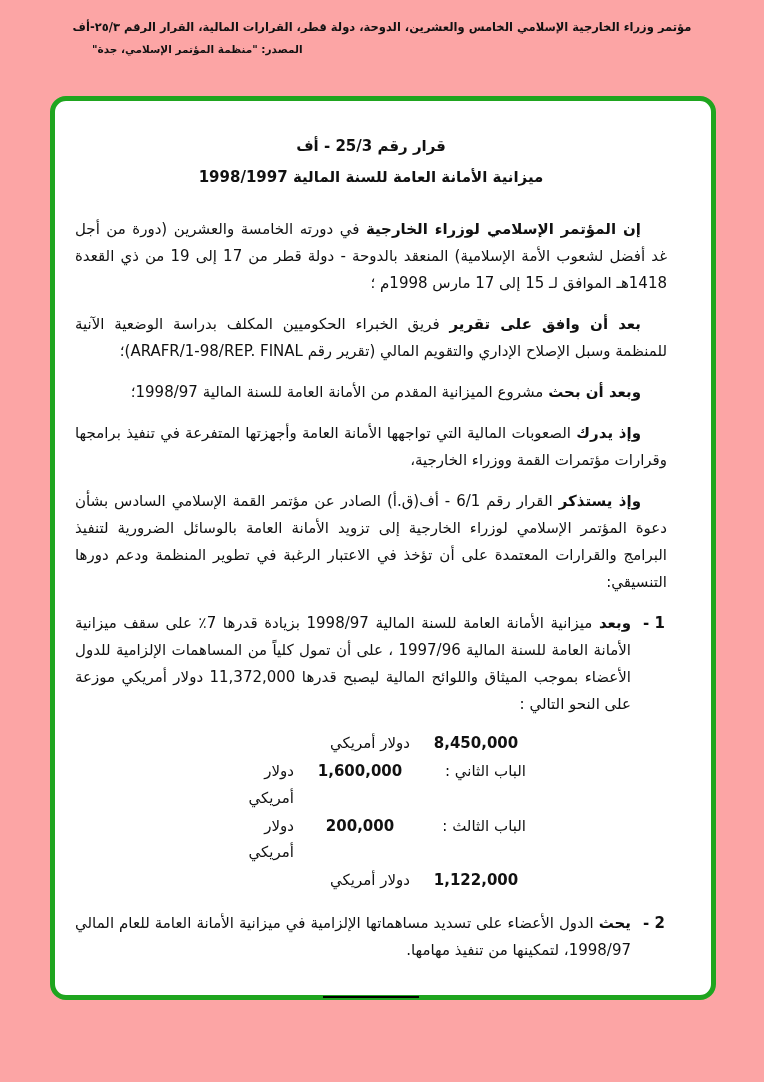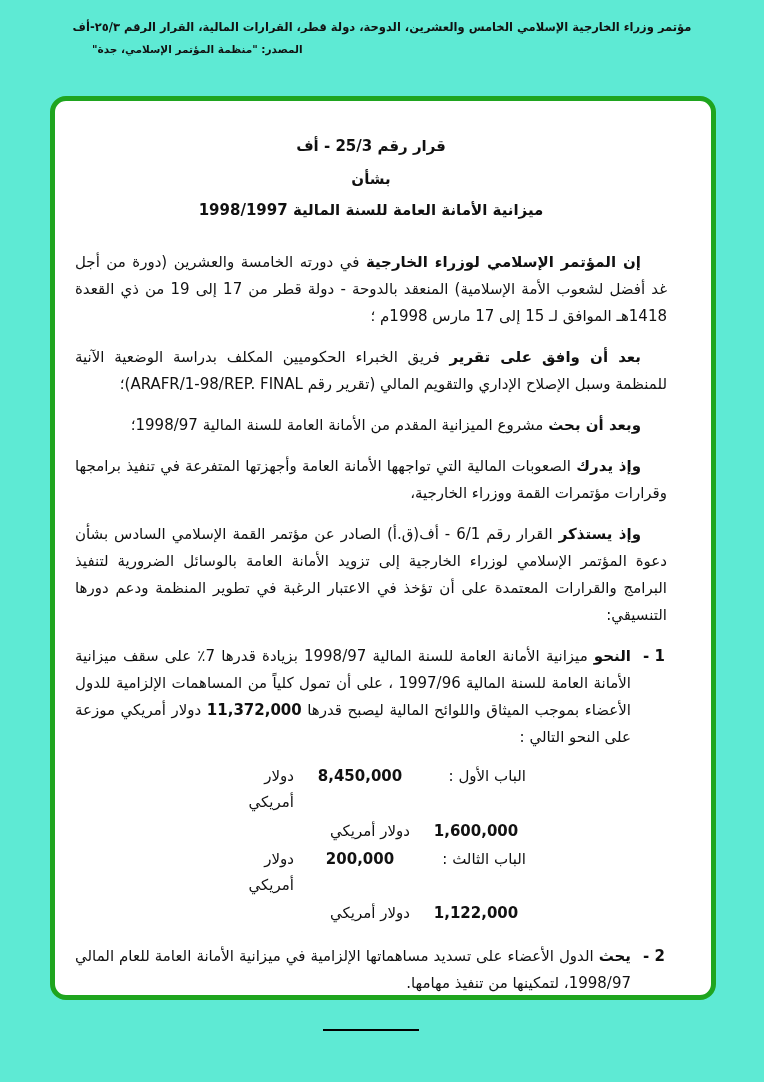--- a/index.html
+++ b/index.html
@@ -1,20 +1,20 @@
 <!DOCTYPE html>
 <html lang="ar"><head>
 <meta charset="utf-8">
 <style>
   html, body { margin: 0; padding: 0; background: #ffffff; }
   .page {
     position: relative;
     width: 764px;
     height: 1082px;
-    background: #5eead4;
+    background: #fca5a5;
     color: #111111;
     font-family: "DejaVu Sans", sans-serif;
     overflow: hidden;
   }
   
   .top-header {
     position: absolute;
     top: 20px;
     left: 34px;
     right: 34px;
@@ -72,21 +72,21 @@
     font-size: 15px;
     line-height: 1.8;
     text-align: justify;
   }
   .marker {
     position: absolute;
     right: 2px;
     top: 0;
     font-weight: bold;
   }
-  .amount-inline { font-weight: bold; }
+  .amount-inline { font-weight: normal; }
   
   .budget {
     width: 310px;
     margin: 2px auto 16px auto;
     font-size: 15px;
     line-height: 1.75;
   }
   .budget-row {
     display: grid;
     grid-template-columns: 100px 100px auto;
@@ -109,21 +109,20 @@
   <div class="top-header">
     <div class="hl1">مؤتمر وزراء الخارجية الإسلامي الخامس والعشرين، الدوحة، دولة قطر، القرارات المالية، القرار الرقم ٢٥/٣-أف</div>
     <div class="hl2">المصدر:  "منظمة المؤتمر الإسلامي، جدة"</div>
   </div>
 
   <div class="frame" style="border-color: rgb(31, 165, 31);">
     <div class="content">
 
       <div class="title-block">
         <div class="t1">قرار رقم 25/3 - أف</div>
-        <div class="t2">بشأن</div>
         <div class="t3">ميزانية الأمانة العامة للسنة المالية 1998/1997</div>
       </div>
 
       <p class="para">
         <span class="lead">إن المؤتمر الإسلامي لوزراء الخارجية</span>
         <span>في دورته الخامسة والعشرين  (دورة من أجل غد أفضل لشعوب الأمة الإسلامية) المنعقد بالدوحة - دولة قطر من 17 إلى 19 من ذي القعدة 1418هـ الموافق لـ 15 إلى 17 مارس 1998م ؛</span>
       </p>
 
       <p class="para">
         <span class="lead">بعد أن وافق على تقرير</span>
@@ -140,33 +139,33 @@
         <span>الصعوبات المالية التي تواجهها الأمانة العامة وأجهزتها المتفرعة في تنفيذ برامجها وقرارات مؤتمرات القمة ووزراء الخارجية،</span>
       </p>
 
       <p class="para">
         <span class="lead">وإذ يستذكر</span>
         <span>القرار رقم 6/1 - أف(ق.أ) الصادر عن مؤتمر القمة الإسلامي السادس بشأن دعوة المؤتمر الإسلامي لوزراء الخارجية إلى تزويد الأمانة العامة بالوسائل الضرورية لتنفيذ البرامج والقرارات المعتمدة على أن تؤخذ في الاعتبار الرغبة في تطوير المنظمة ودعم دورها التنسيقي:</span>
       </p>
 
       <div class="list-item">
         <span class="marker">1 -</span>
-        <span class="lead">النحو</span>
+        <span class="lead">وبعد</span>
         <span>ميزانية الأمانة العامة للسنة المالية 1998/97 بزيادة قدرها 7٪ على سقف ميزانية الأمانة العامة للسنة المالية 1997/96 ، على أن تمول كلياً من المساهمات الإلزامية للدول الأعضاء بموجب الميثاق واللوائح المالية ليصبح قدرها</span>
         <span class="amount-inline">11,372,000</span>
         <span>دولار أمريكي موزعة على النحو التالي :</span>
       </div>
 
       <div class="budget">
         <div class="budget-row">
-          <span class="b-label">الباب الأول :</span>
           <span class="b-amount">8,450,000</span>
           <span class="b-currency">دولار أمريكي</span>
         </div>
         <div class="budget-row">
+          <span class="b-label">الباب الثاني :</span>
           <span class="b-amount">1,600,000</span>
           <span class="b-currency">دولار أمريكي</span>
         </div>
         <div class="budget-row">
           <span class="b-label">الباب الثالث :</span>
           <span class="b-amount">200,000</span>
           <span class="b-currency">دولار أمريكي</span>
         </div>
         <div class="budget-row">
           <span class="b-amount">1,122,000</span>

